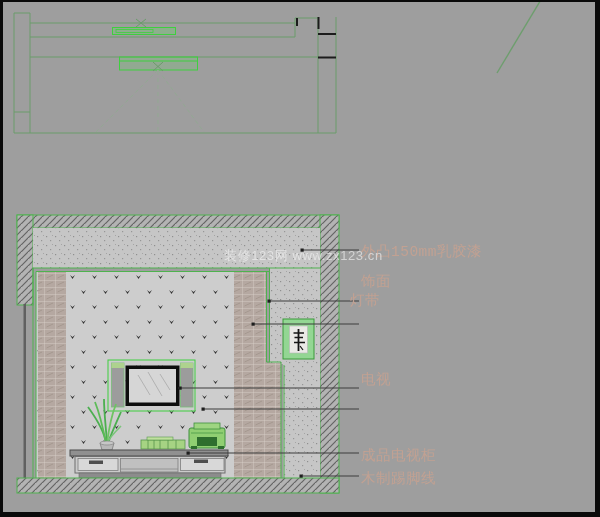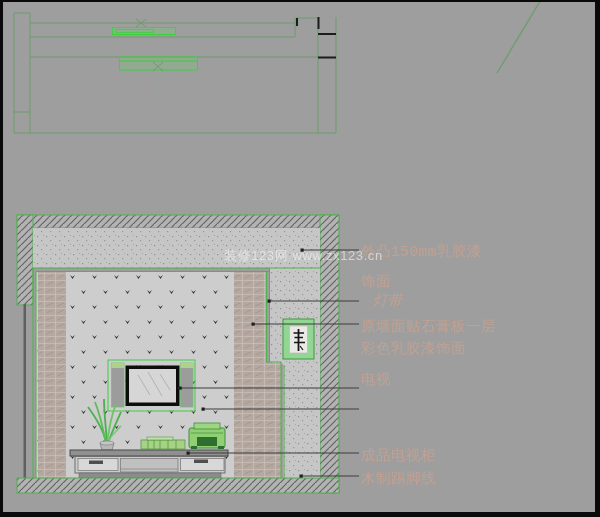--- a/index.html
+++ b/index.html
@@ -181,22 +181,21 @@
         <rect x="251.5" y="322.5" width="3.2" height="3.2"></rect>
         <rect x="178.5" y="386.5" width="3.2" height="3.2"></rect>
         <rect x="201.5" y="407.5" width="3.2" height="3.2"></rect>
         <rect x="186.5" y="451.5" width="3.2" height="3.2"></rect>
         <rect x="299.5" y="474.5" width="3.2" height="3.2"></rect>
       </g>
     </g>
   </svg>
 
   <div class="anno wrap1" style="left:361px;top:237px;">外凸150mm乳胶漆饰面</div>
-  <div class="anno" style="left:373px;top:290px;font-style:italic;">灯带</div>
-  <div class="anno wrap2" style="left:361px;top:315px;">原墙面贴石膏板一层彩色乳胶漆饰面</div>
+  <div class="anno" style="left:350px;top:290px;">灯带</div>
   <div class="anno" style="left:361px;top:369px;">电视</div>
   <div class="anno" style="left:361px;top:468px;">木制踢脚线</div>
   <div class="anno" style="left:361px;top:445px;">成品电视柜</div>
 
   <div class="watermark">装修123网 www.zx123.cn</div>
 
   <div class="edge top"></div>
   <div class="edge left"></div>
   <div class="edge right"></div>
   <div class="edge bottom"></div>

